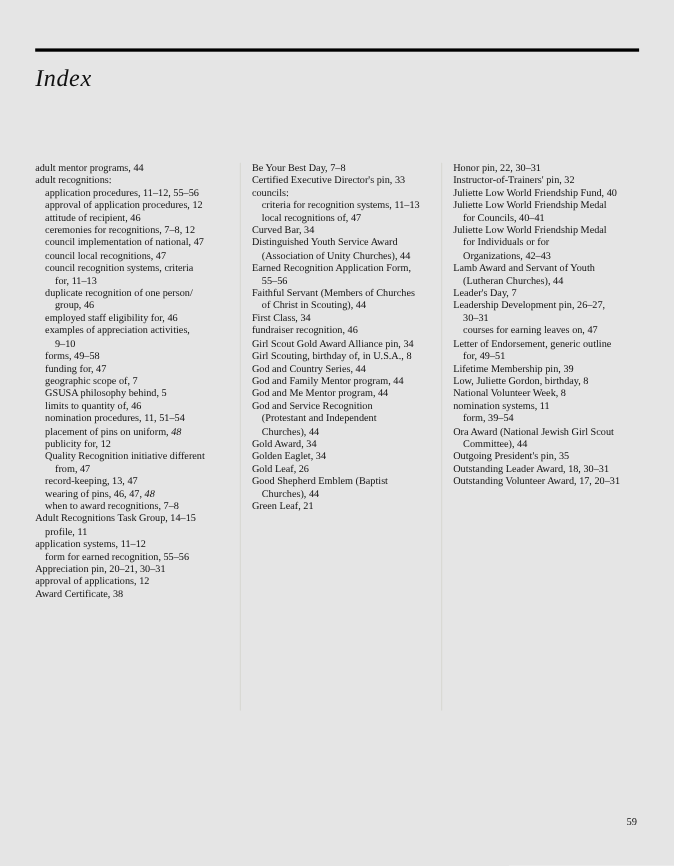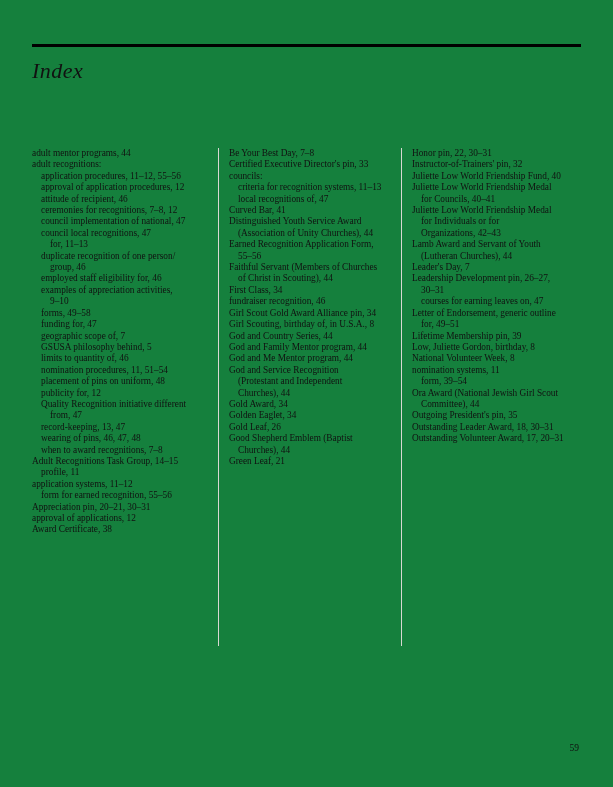--- a/index.html
+++ b/index.html
@@ -11,21 +11,21 @@
     height: 787px;
     background: #ffffff;
     font-family: "Liberation Serif", serif;
     color: #111111;
     position: relative;
     overflow: hidden;
   }
   .page {
     position: absolute;
     inset: 0;
-    background: #15803d;
+    background: #e5e5e5;
   }
   .top-rule {
     position: absolute;
     left: 32px;
     top: 44px;
     width: 549px;
     height: 3px;
     background: #000000;
   }
   .page-title {
@@ -58,21 +58,21 @@
   }
   .entry {
     margin: 0;
     padding: 0;
     text-indent: 0;
   }
   .lvl0 { padding-left: 0px; }
   .lvl1 { padding-left: 9px; }
   .cont0 { padding-left: 9px; }
   .cont1 { padding-left: 18px; }
-  .it { }
+  .it { font-style: italic; }
   .page-number {
     position: absolute;
     right: 34px;
     bottom: 34px;
     font-size: 9.5px;
     color: #111111;
   }
   .colsep {
     position: absolute;
     top: 148px;
@@ -97,20 +97,21 @@
       <div class="col">
         <div class="group">
           <div class="entry lvl0">adult mentor programs, 44</div>
           <div class="entry lvl0">adult recognitions:</div>
           <div class="entry lvl1">application procedures, 11–12, 55–56</div>
           <div class="entry lvl1">approval of application procedures, 12</div>
           <div class="entry lvl1">attitude of recipient, 46</div>
           <div class="entry lvl1">ceremonies for recognitions, 7–8, 12</div>
           <div class="entry lvl1">council implementation of national, 47</div>
           <div class="entry lvl1">council local recognitions, 47</div>
+          <div class="entry lvl1">council recognition systems, criteria</div>
           <div class="entry cont1">for, 11–13</div>
           <div class="entry lvl1">duplicate recognition of one person/</div>
           <div class="entry cont1">group, 46</div>
           <div class="entry lvl1">employed staff eligibility for, 46</div>
           <div class="entry lvl1">examples of appreciation activities,</div>
           <div class="entry cont1">9–10</div>
           <div class="entry lvl1">forms, 49–58</div>
           <div class="entry lvl1">funding for, 47</div>
           <div class="entry lvl1">geographic scope of, 7</div>
           <div class="entry lvl1">GSUSA philosophy behind, 5</div>
@@ -134,21 +135,21 @@
       </div>
       <div class="col" style="padding-left: 14px;">
         <div class="group">
           <div class="entry lvl0">Be Your Best Day, 7–8</div>
         </div>
         <div class="group">
           <div class="entry lvl0">Certified Executive Director's pin, 33</div>
           <div class="entry lvl0">councils:</div>
           <div class="entry lvl1">criteria for recognition systems, 11–13</div>
           <div class="entry lvl1">local recognitions of, 47</div>
-          <div class="entry lvl0">Curved Bar, 41</div>
+          <div class="entry lvl0">Curved Bar, 34</div>
         </div>
         <div class="group">
           <div class="entry lvl0">Distinguished Youth Service Award</div>
           <div class="entry cont0">(Association of Unity Churches), 44</div>
         </div>
         <div class="group">
           <div class="entry lvl0">Earned Recognition Application Form,</div>
           <div class="entry cont0">55–56</div>
         </div>
         <div class="group">

